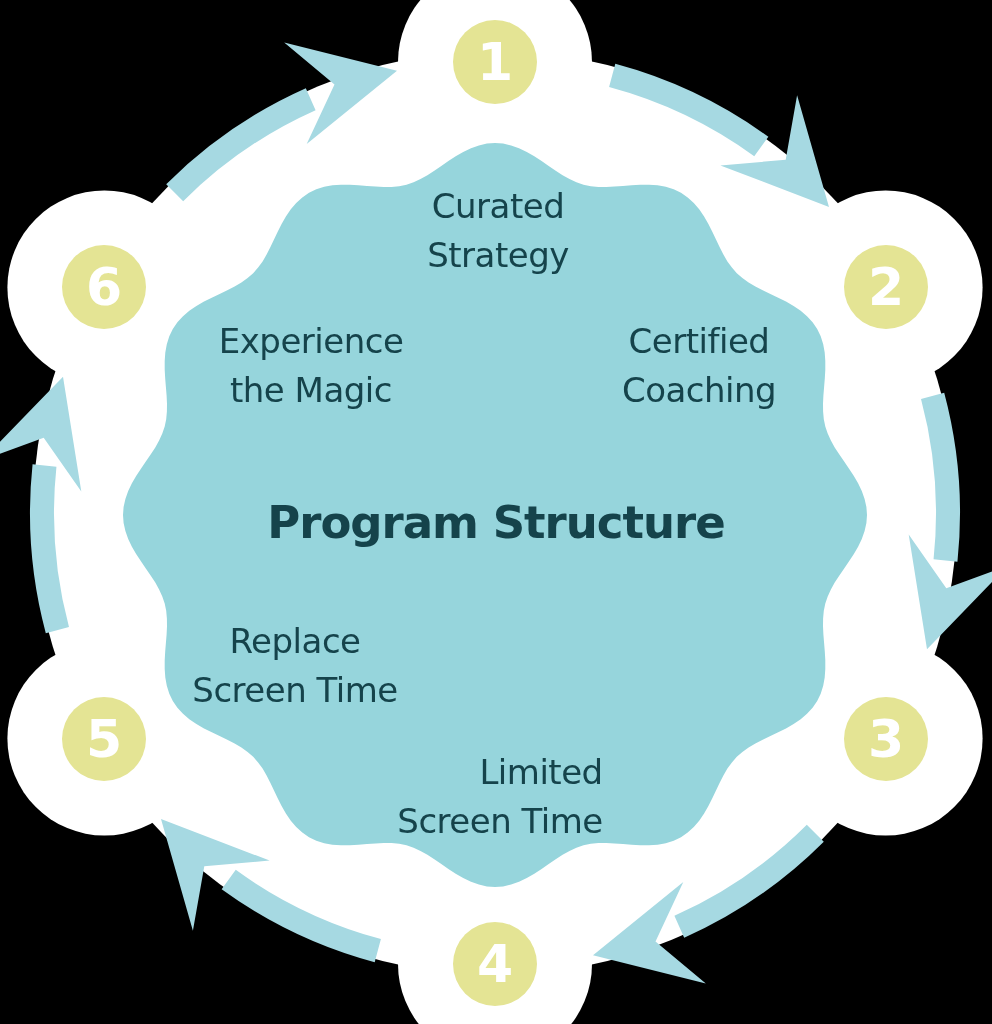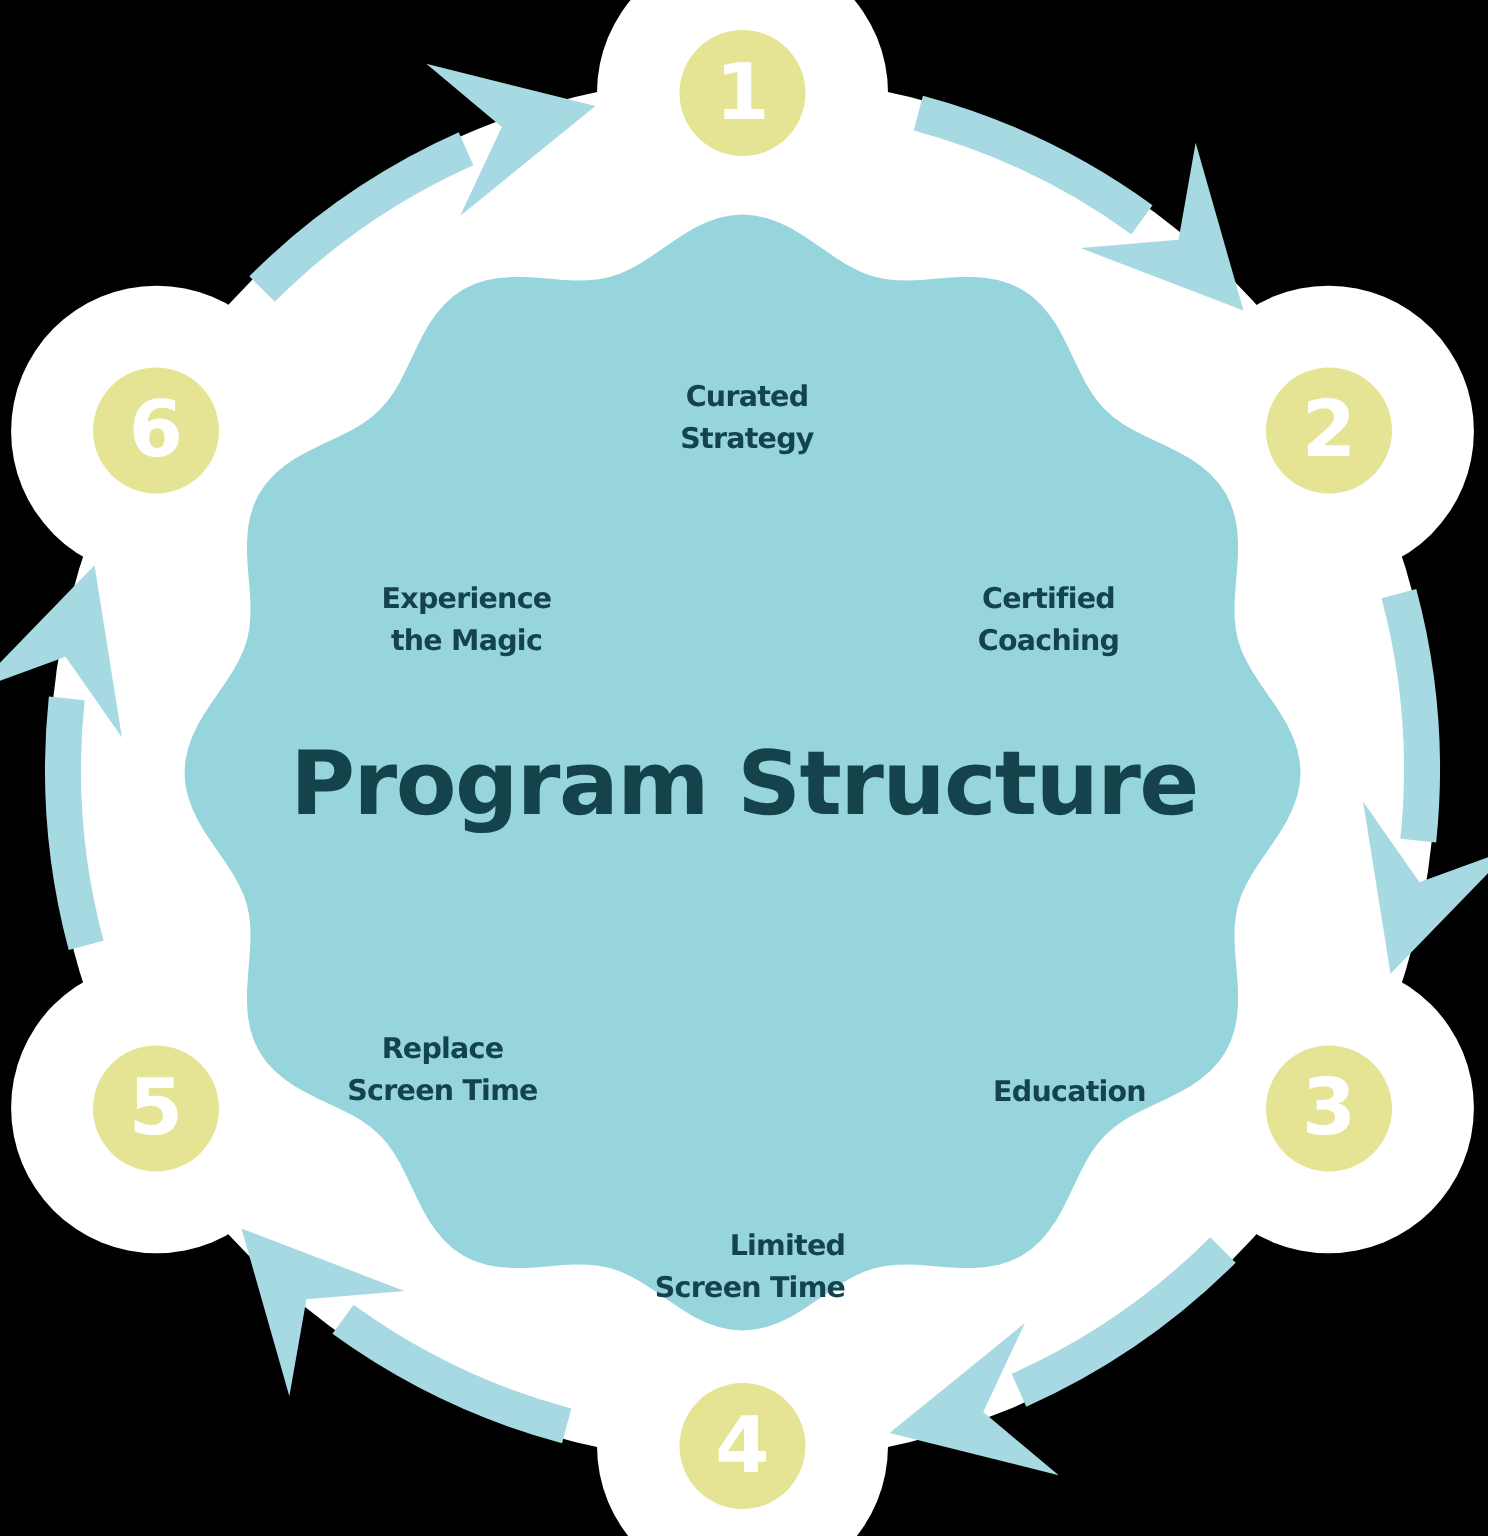--- a/index.html
+++ b/index.html
@@ -26,28 +26,27 @@
   .arrow-head{ fill: var(--c-arrow); }
   .marker{
     position:absolute; width:84px; height:84px; border-radius:50%;
     background: var(--c-badge); color: var(--c-num);
     display:flex; align-items:center; justify-content:center;
     font-size:52px; font-weight:700; transform:translate(-50%,-50%);
     line-height:1;
   }
   .label{
     position:absolute; transform:translate(-50%,-50%);
-    color: var(--c-label); font-weight:700; font-size:19px;
+    color: var(--c-label); font-weight:400; font-size:34px;
     letter-spacing:-0.5px; line-height:1.45; text-align:center;
     white-space:pre-line;
-    margin-top:48px;
   }
   .title{
     position:absolute; transform:translate(-50%,-50%);
-    color: var(--c-label); font-weight:700; font-size:59px;
+    color: var(--c-label); font-weight:700; font-size:45px;
     letter-spacing:-1px; text-align:center; white-space:nowrap;
   }
 </style>
 </head>
 <body>
 
 <div class="stage">
 
   <svg width="992" height="1024" viewBox="0 0 992 1024">
     <rect class="bg-rect" x="0" y="0" width="992" height="1024"></rect>
@@ -93,21 +92,20 @@
       <span>5</span>
     </div>
   <div class="marker" style="left:104px; top:287px;">
       <span>6</span>
     </div>
 
   <div class="label" style="left:498px; top:231px;">Curated
 Strategy</div>
   <div class="label" style="left:699px; top:366px;text-align:center;">Certified
 Coaching</div>
-  <div class="label" style="left:713px; top:681px;">Education</div>
   <div class="label" style="left:500px; top:797px;text-align:right;">Limited
 Screen Time</div>
   <div class="label" style="left:295px; top:666px;">Replace
 Screen Time</div>
   <div class="label" style="left:311px; top:366px;">Experience
 the Magic</div>
 
   <div class="title" style="left:496px; top:522px;">Program Structure</div>
 </div>
 

